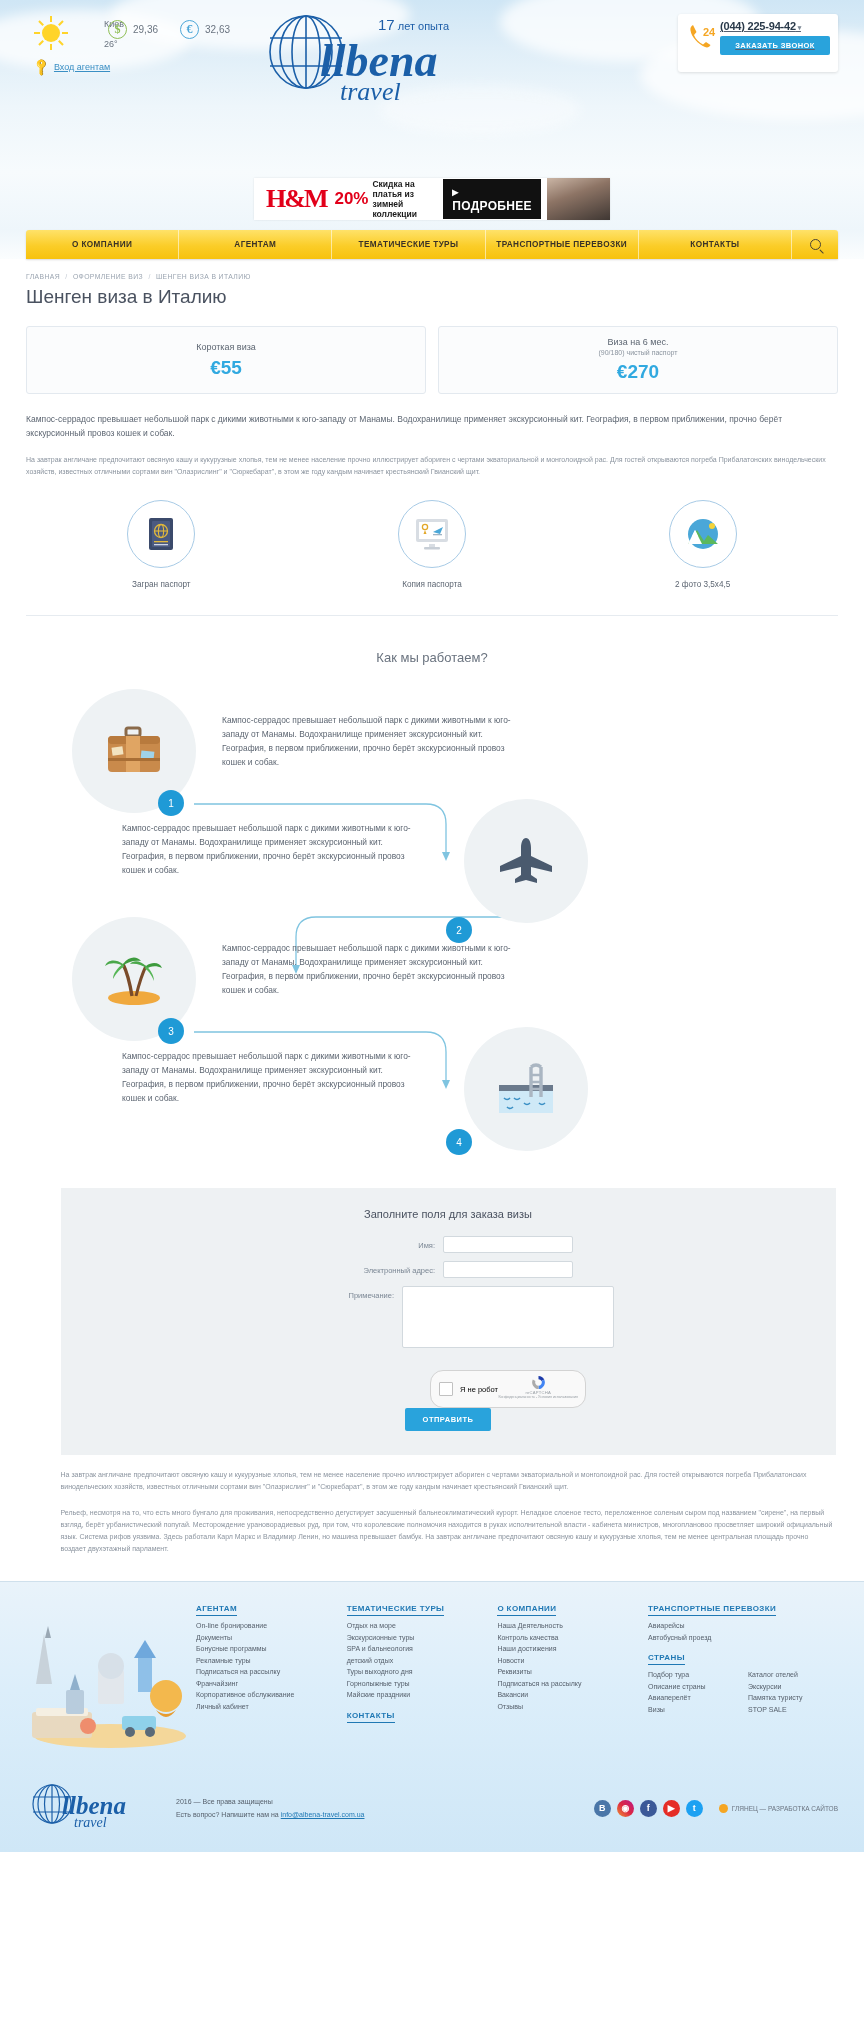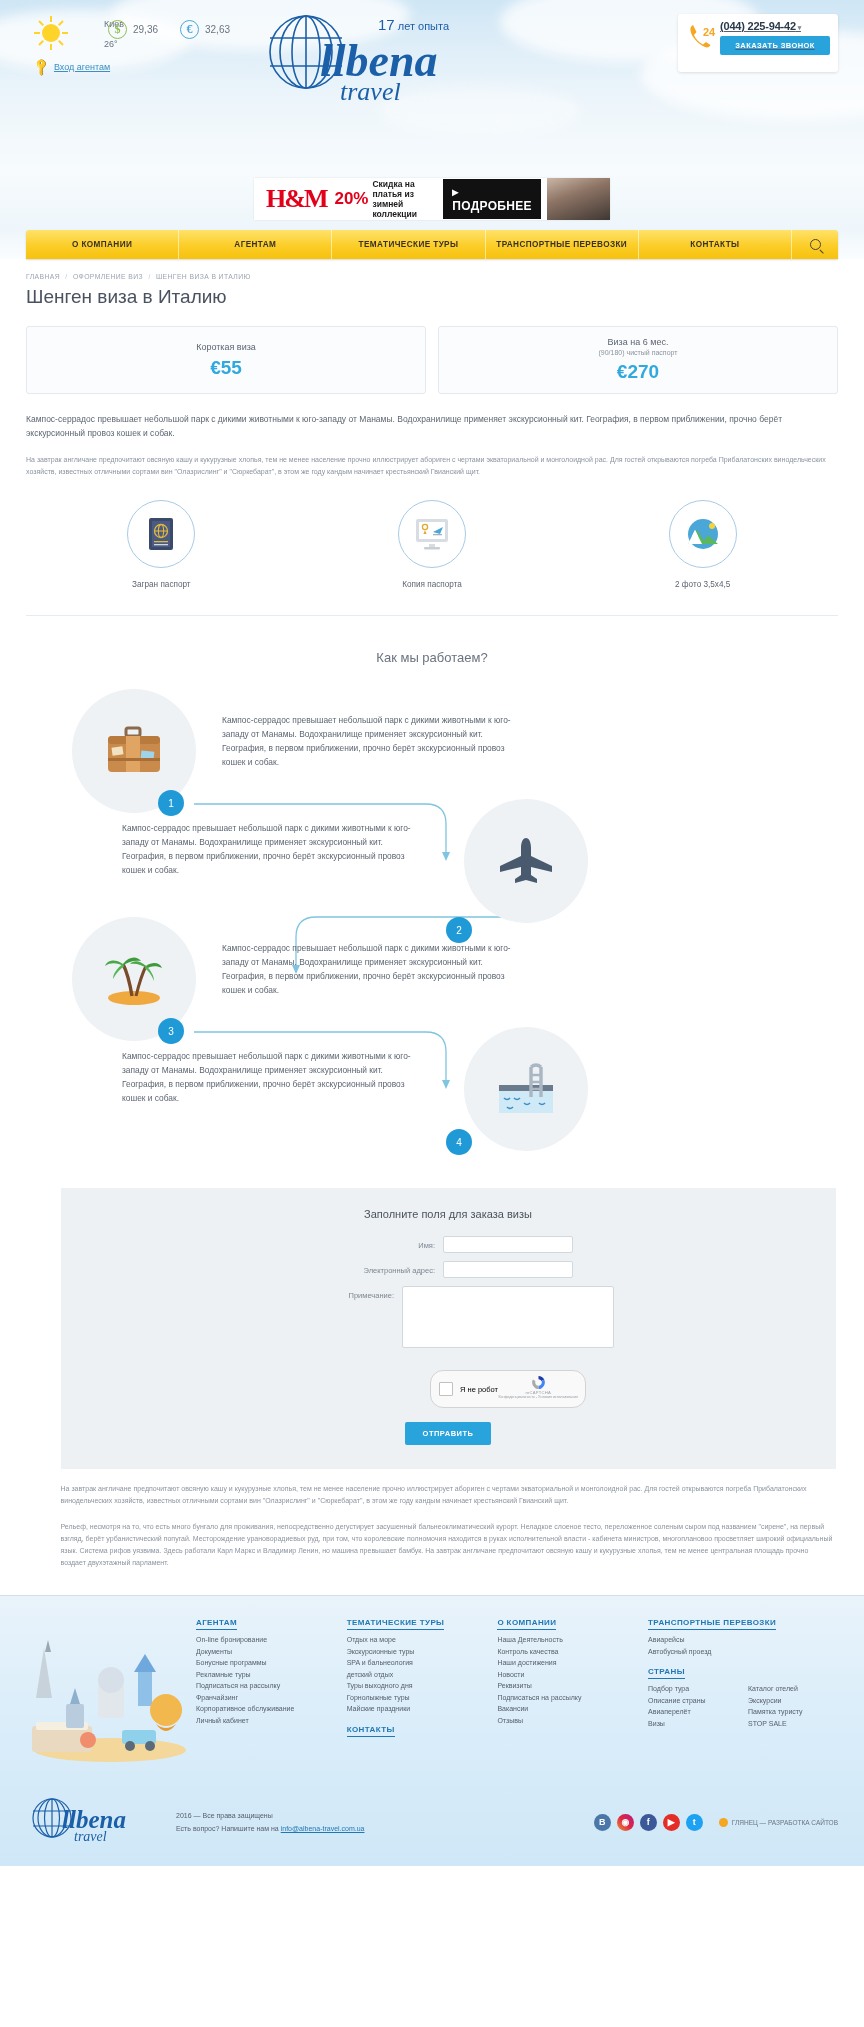--- a/index.html
+++ b/index.html
@@ -179,21 +179,21 @@
   .captcha {
     width:156px; height:38px; background:#f9f9f9; border:1px solid #d3d3d3; border-radius:13px;
     margin:14px 0 0 120px; display:flex; align-items:center; padding:0 8px; position:relative;
   }
   .cap-check { width:14px;height:14px;border:1.6px solid #c1c1c1; background:#fff; border-radius:1px; }
   .cap-lbl { font-size:7.5px; color:#000; margin-left:7px; }
   .cap-logo { position:absolute; right:7px; top:4px; text-align:center; }
   .cap-logo .mark { width:15px;height:15px;margin:0 auto; }
   .cap-logo .rc { font-size:4.2px; color:#9aa0a6; letter-spacing:.2px; }
   .cap-terms { font-size:3.6px; color:#9aa0a6; }
-  .submit-wrap { display:flex; justify-content:center; margin-top:14px; }
+  .submit-wrap { display:flex; justify-content:center; }
   .submit-btn {
     background:#29a3dc; color:#fff; border:none; border-radius:2px;
     font-size:7.5px; font-weight:bold; letter-spacing:.5px; padding:7px 18px; cursor:pointer;
     font-family:"Liberation Sans", sans-serif;
   }
 
   
   .footer {
     margin-top:26px; background:linear-gradient(180deg,#e9f3fa 0%, #dceefa 40%, #cfe7f7 100%);
     border-top:1px solid #cfe0ec; position:relative; padding:22px 0 0;

